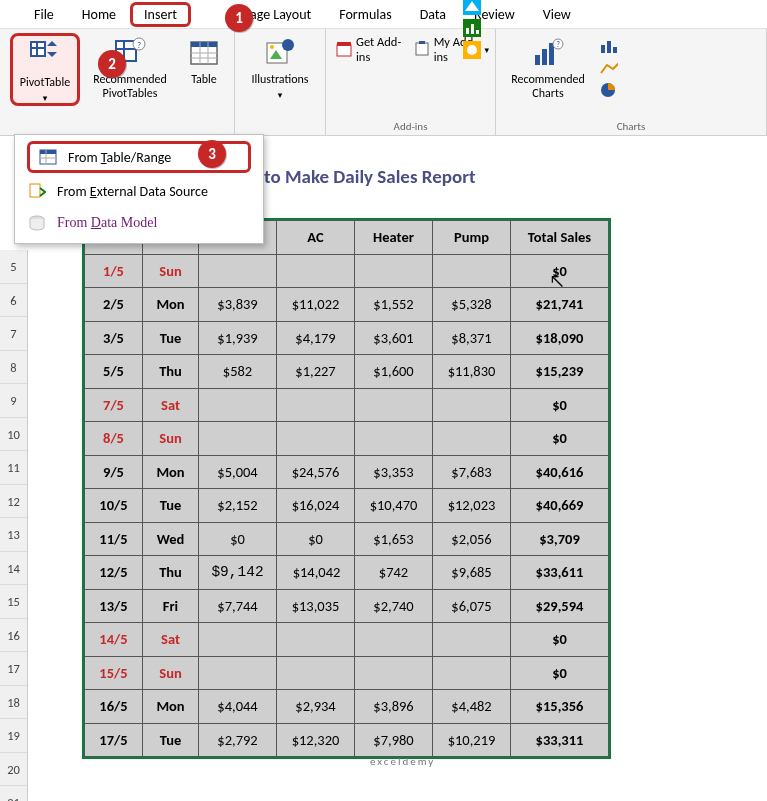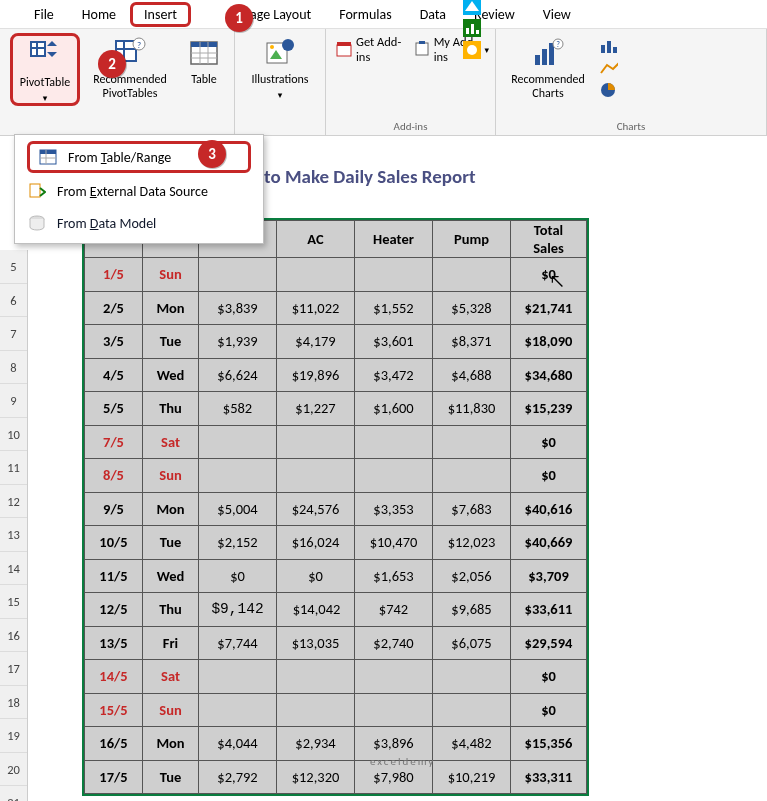--- a/index.html
+++ b/index.html
@@ -21,41 +21,41 @@
 
   .small-line { display: flex; align-items: center; gap: 4px; font-size: 12.5px; cursor: pointer; padding: 1px 0; }
   .small-ic { width: 18px; height: 18px; display: flex; align-items: center; justify-content: center; }
 
   
   .callout { position: absolute; width: 28px; height: 28px; border-radius: 50%; background: #c62828; color: #fff; font-weight: bold; font-size: 15px; display: flex; align-items: center; justify-content: center; z-index: 50; box-shadow: 1px 1px 0 rgba(0,0,0,.25); }
 
   
   .dropdown { position: absolute; left: 14px; top: 134px; background: #fff; border: 1px solid #bfbfbf; box-shadow: 2px 3px 6px rgba(0,0,0,.25); width: 250px; font-size: 14px; z-index: 40; padding: 4px 0; }
   .dd-item { display: flex; align-items: center; gap: 10px; padding: 6px 12px; cursor: pointer; }
-  .dd-item.disabled { color: #0f172a; cursor: default; }
+  .dd-item.disabled { color: #701a75; cursor: default; font-family: Liberation Serif, serif; }
   .dd-item.sel { border: 3px solid #c62828; border-radius: 6px; margin: 2px 12px; padding: 3px 8px; }
   .dd-ic { width: 20px; height: 20px; display:flex; align-items:center; justify-content:center; }
 
   
   .sheet { position: absolute; left: 0; top: 160px; width: 100%; }
   .title-banner { position: absolute; left: 264px; top: 5px; font-size: 19px; font-weight: bold; color: #4a4f82; z-index: 30; }
 
   
   .rowhdr { position: absolute; left: 0; top: 90px; width: 28px; text-align: center; font-size: 12.5px; color: #444; background:#f0f0f0; border-right:1px solid #ccc;}
   .rowhdr div { height: 33.5px; line-height: 33.5px; border-bottom:1px solid #dcdcdc;}
 
   
   .data-wrap { position: absolute; left: 82px; top: 58px; border: 2px solid #0a7d3f; }
   table.data { border-collapse: collapse; table-layout: fixed; }
   table.data th, table.data td { border: 1px solid #555; background: #cfcfcf; text-align: center; font-size: 14.5px; height: 33.5px; padding: 0 6px; }
   table.data th { font-weight: bold; background:#cfcfcf;}
   .date-col   { width: 58px; font-weight: bold; }
   .day-col    { width: 56px; font-weight: bold; }
   .prod-col   { width: 78px; }
-  .total-col  { width: 76px; font-weight: bold; }
+  .total-col  { width: 98px; font-weight: bold; }
   td.red { color: #c62828; }
 
   .cursor-ptr { position:absolute; font-size:18px; z-index:60; }
   .underline-hotkey { text-decoration: underline; }
 </style>
 </head>
 <body>
 
 <div class="tabs">
   <div class="tab">File</div>
@@ -316,29 +316,20 @@
           <tr>
             <td class="date-col">3/5</td>
             <td class="day-col">Tue</td>
             <td class="prod-col" style="font-weight: normal;">$1,939</td>
             <td class="prod-col" style="font-weight: normal;">$4,179</td>
             <td class="prod-col" style="font-weight: normal;">$3,601</td>
             <td class="prod-col" style="font-weight: normal;">$8,371</td>
             <td class="total-col">$18,090</td>
           </tr>
           <tr>
-            <td class="date-col">4/5</td>
-            <td class="day-col">Wed</td>
-            <td class="prod-col" style="font-weight: normal;">$6,624</td>
-            <td class="prod-col" style="font-weight: normal;">$19,896</td>
-            <td class="prod-col" style="font-weight: normal;">$3,472</td>
-            <td class="prod-col" style="font-weight: normal;">$4,688</td>
-            <td class="total-col">$34,680</td>
-          </tr>
-          <tr>
             <td class="date-col">5/5</td>
             <td class="day-col">Thu</td>
             <td class="prod-col" style="font-weight: normal;">$582</td>
             <td class="prod-col" style="font-weight: normal;">$1,227</td>
             <td class="prod-col" style="font-weight: normal;">$1,600</td>
             <td class="prod-col" style="font-weight: normal;">$11,830</td>
             <td class="total-col">$15,239</td>
           </tr>
           <tr>
             <td class="date-col red">7/5</td>

